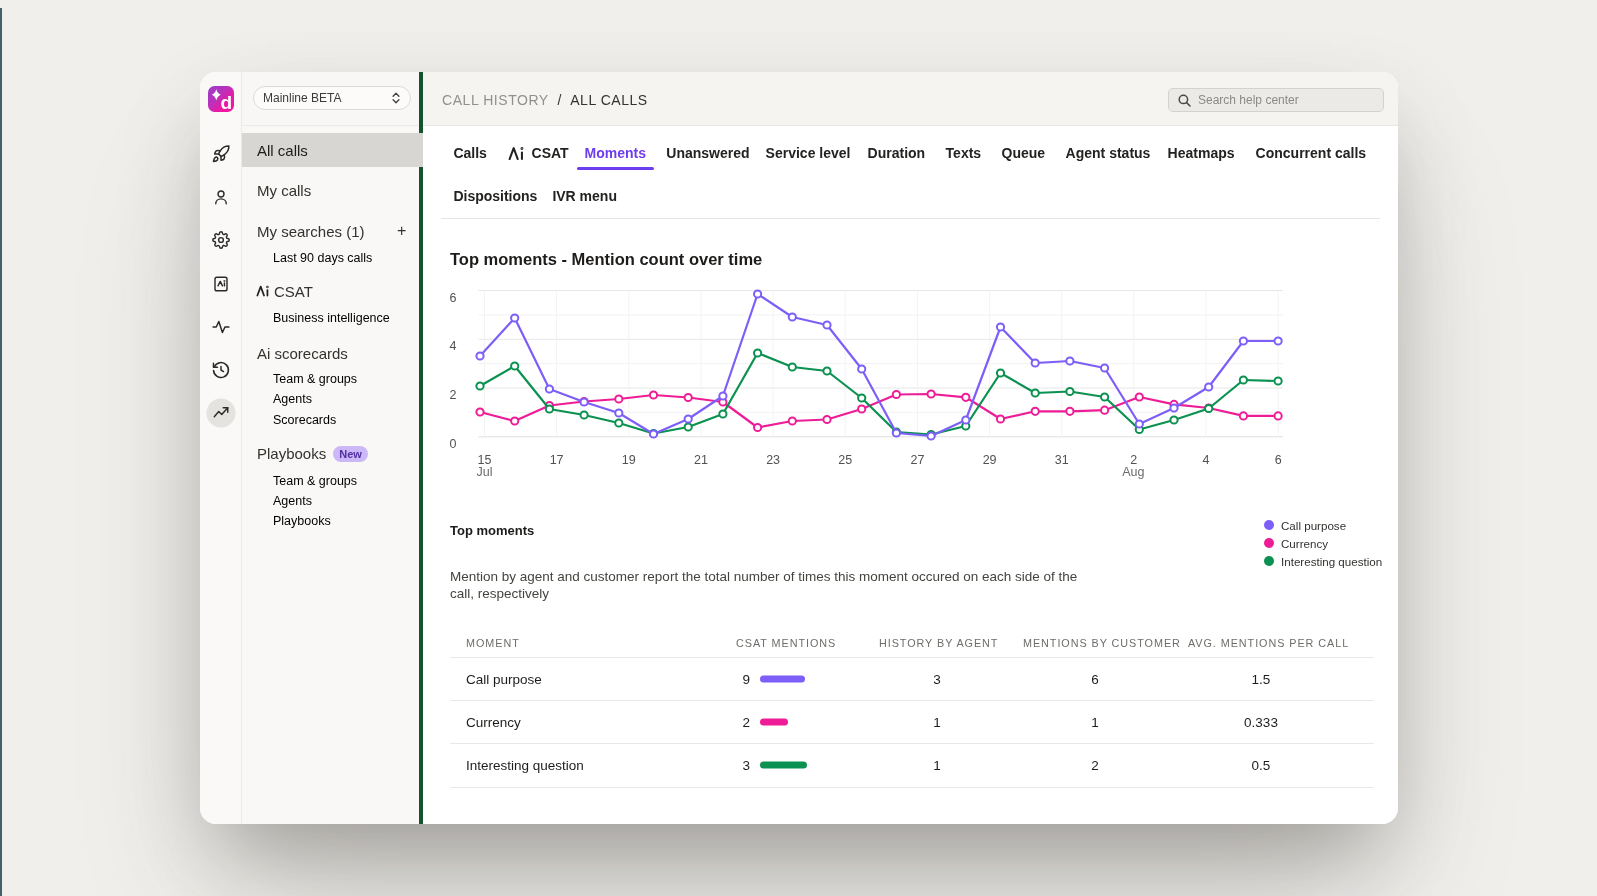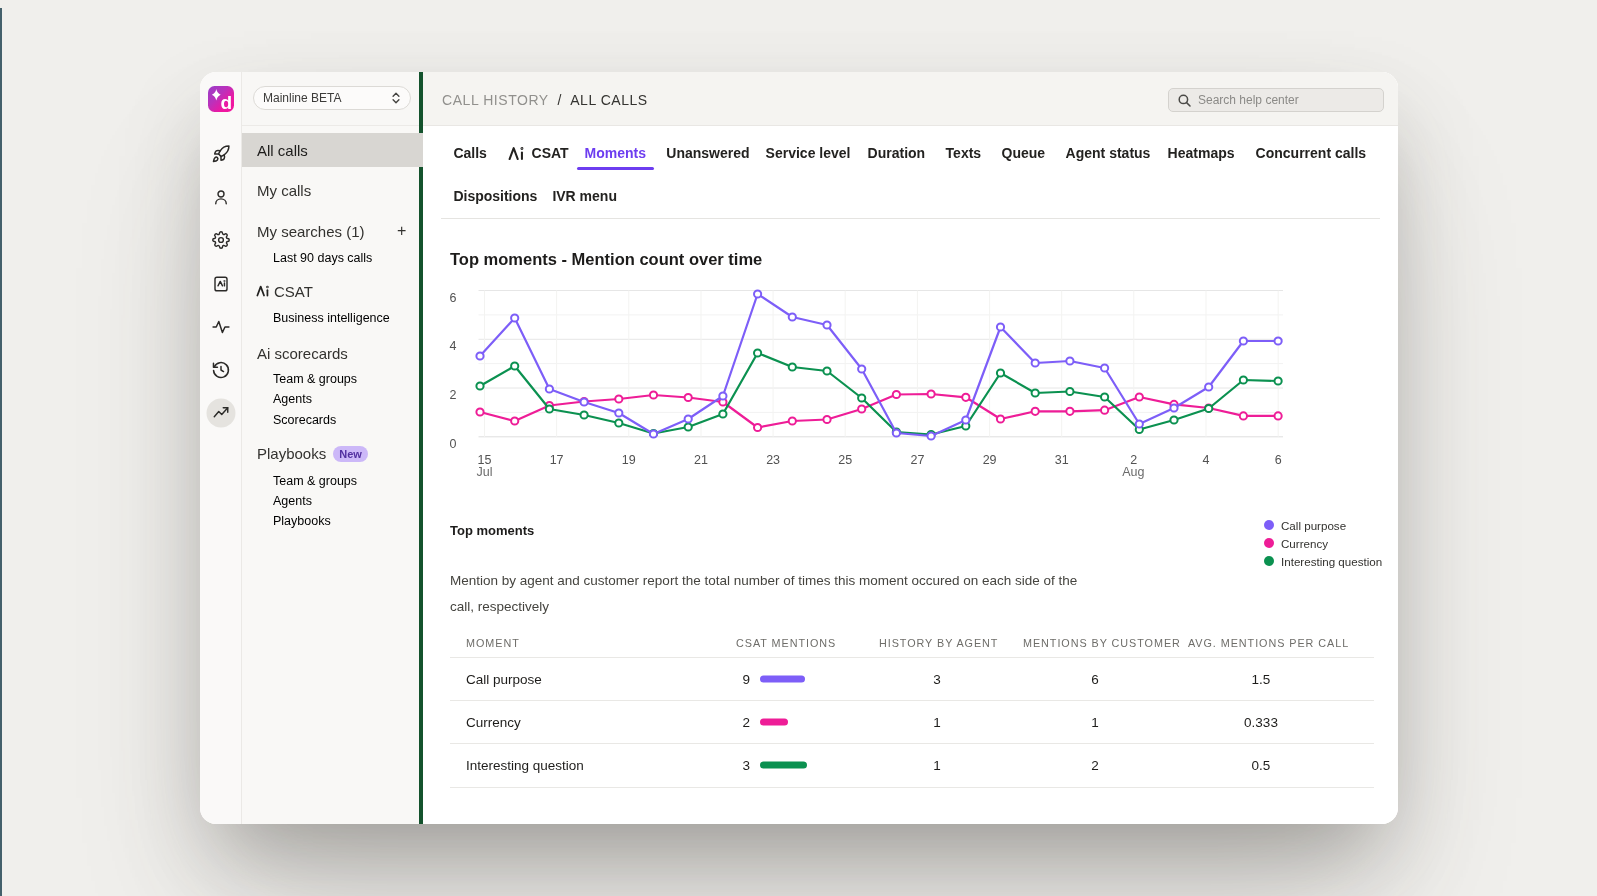--- a/index.html
+++ b/index.html
@@ -25,21 +25,21 @@
 .crumb .sl{color:#343330}
 .search{position:absolute;right:14px;top:16px;width:216px;height:24px;background:#eceae7;border:1px solid #d4d2ce;border-radius:5px;display:flex;align-items:center;padding-left:9px;color:#8b8a87;font-size:12px}
 .search svg{margin-right:7px}
 .tab{position:absolute;font-size:14px;font-weight:bold;color:#232220;white-space:nowrap;transform:translateY(-50%)}
 .tab-m{color:#6d3df0}
 .tab-m:after{content:"";position:absolute;left:-8px;right:-8px;bottom:-9px;height:3px;border-radius:2px;background:#6d3df0}
 .tabdiv{position:absolute;left:18px;right:18px;top:145.5px;height:1px;background:#e5e4e1}
 .csat-tab{display:flex;align-items:center;gap:7px}
 .ctitle{position:absolute;left:250px;top:178px;font-size:16.5px;font-weight:bold;color:#1d1c1b}
 .t2title{position:absolute;left:250px;top:451px;font-size:13px;font-weight:bold;color:#1d1c1b}
-.tdesc{position:absolute;left:250px;top:496px;font-size:13.5px;color:#45443f;line-height:26px}
+.tdesc{position:absolute;left:250px;top:496px;font-size:13.5px;color:#45443f;line-height:17px}
 .legend{position:absolute;left:1064px;top:444px;font-size:11.6px;color:#33322f}
 .legend .row{display:flex;align-items:center;height:18px}
 .legend .dot{width:10px;height:10px;border-radius:50%;margin-right:7px}
 .th{position:absolute;font-size:10.8px;letter-spacing:0.95px;color:#6e6d69;white-space:nowrap}
 .tl{position:absolute;left:250px;width:924px;height:1px;background:#e9e8e5}
 .tc{position:absolute;font-size:13.5px;color:#1e1d1b;white-space:nowrap;transform:translateY(-50%)}
 .tcc{transform:translate(-50%,-50%)}
 .pill{position:absolute;height:7px;border-radius:3.5px;transform:translateY(-50%)}
 </style></head>
 <body>

